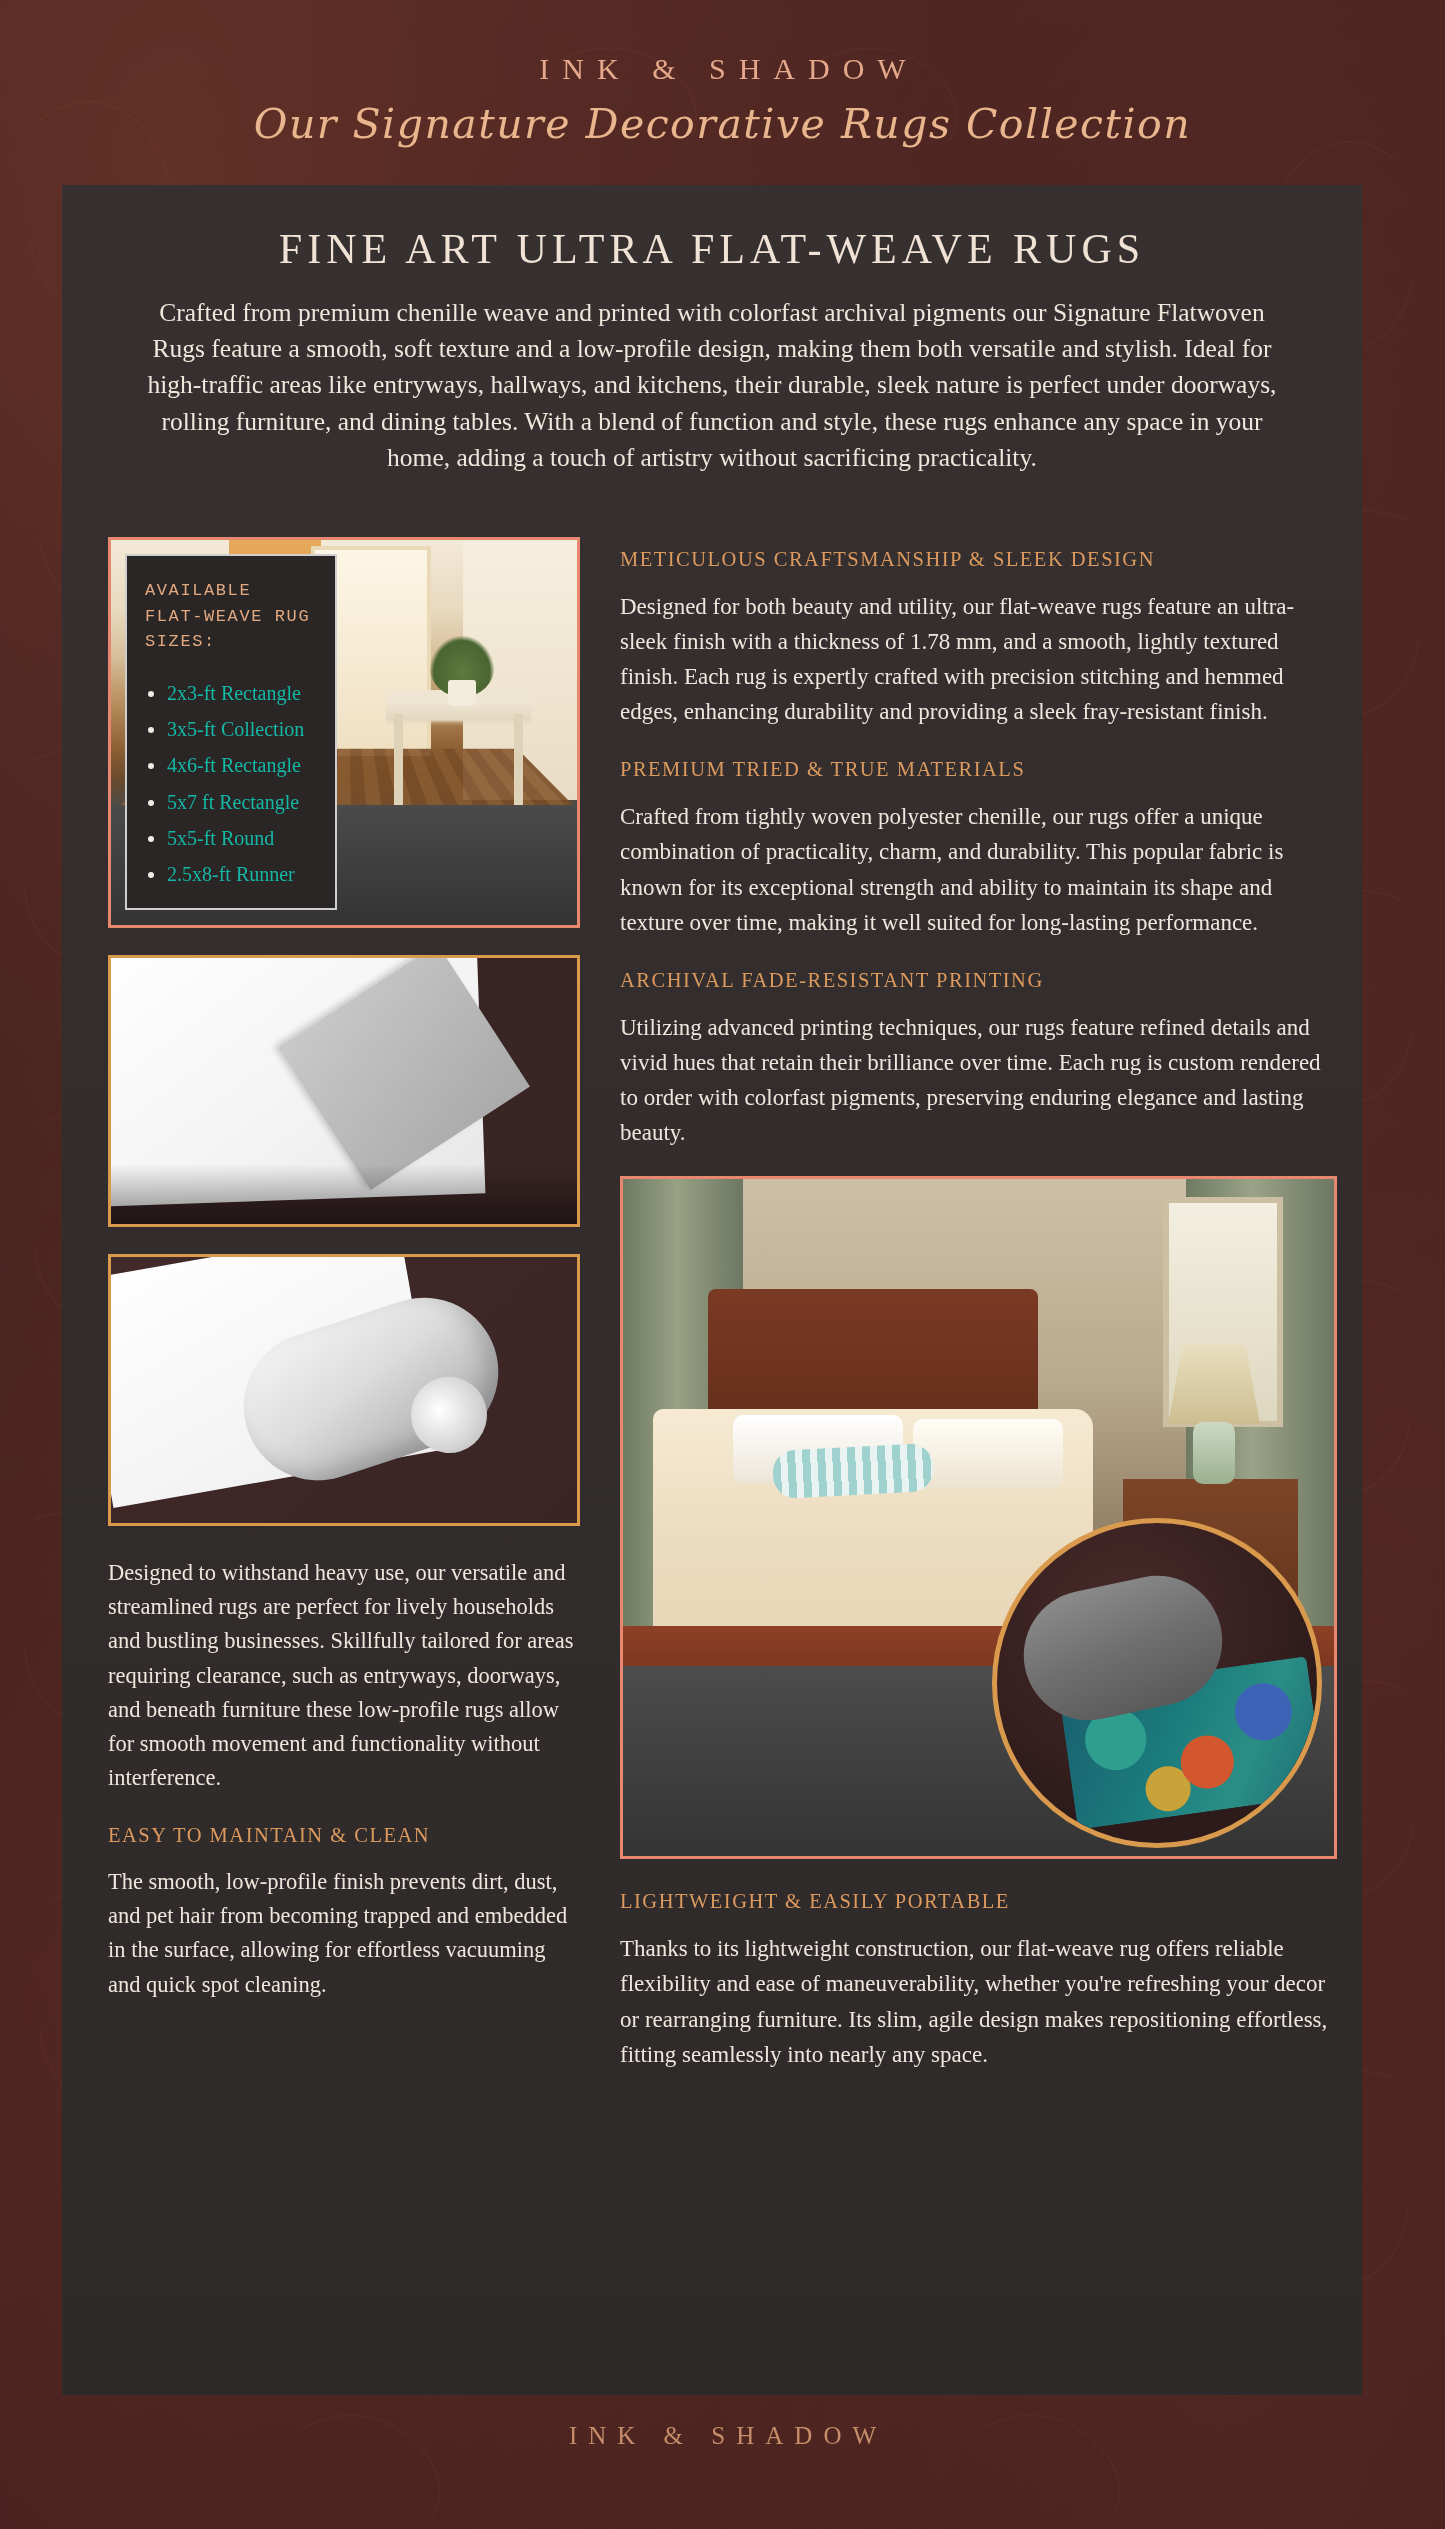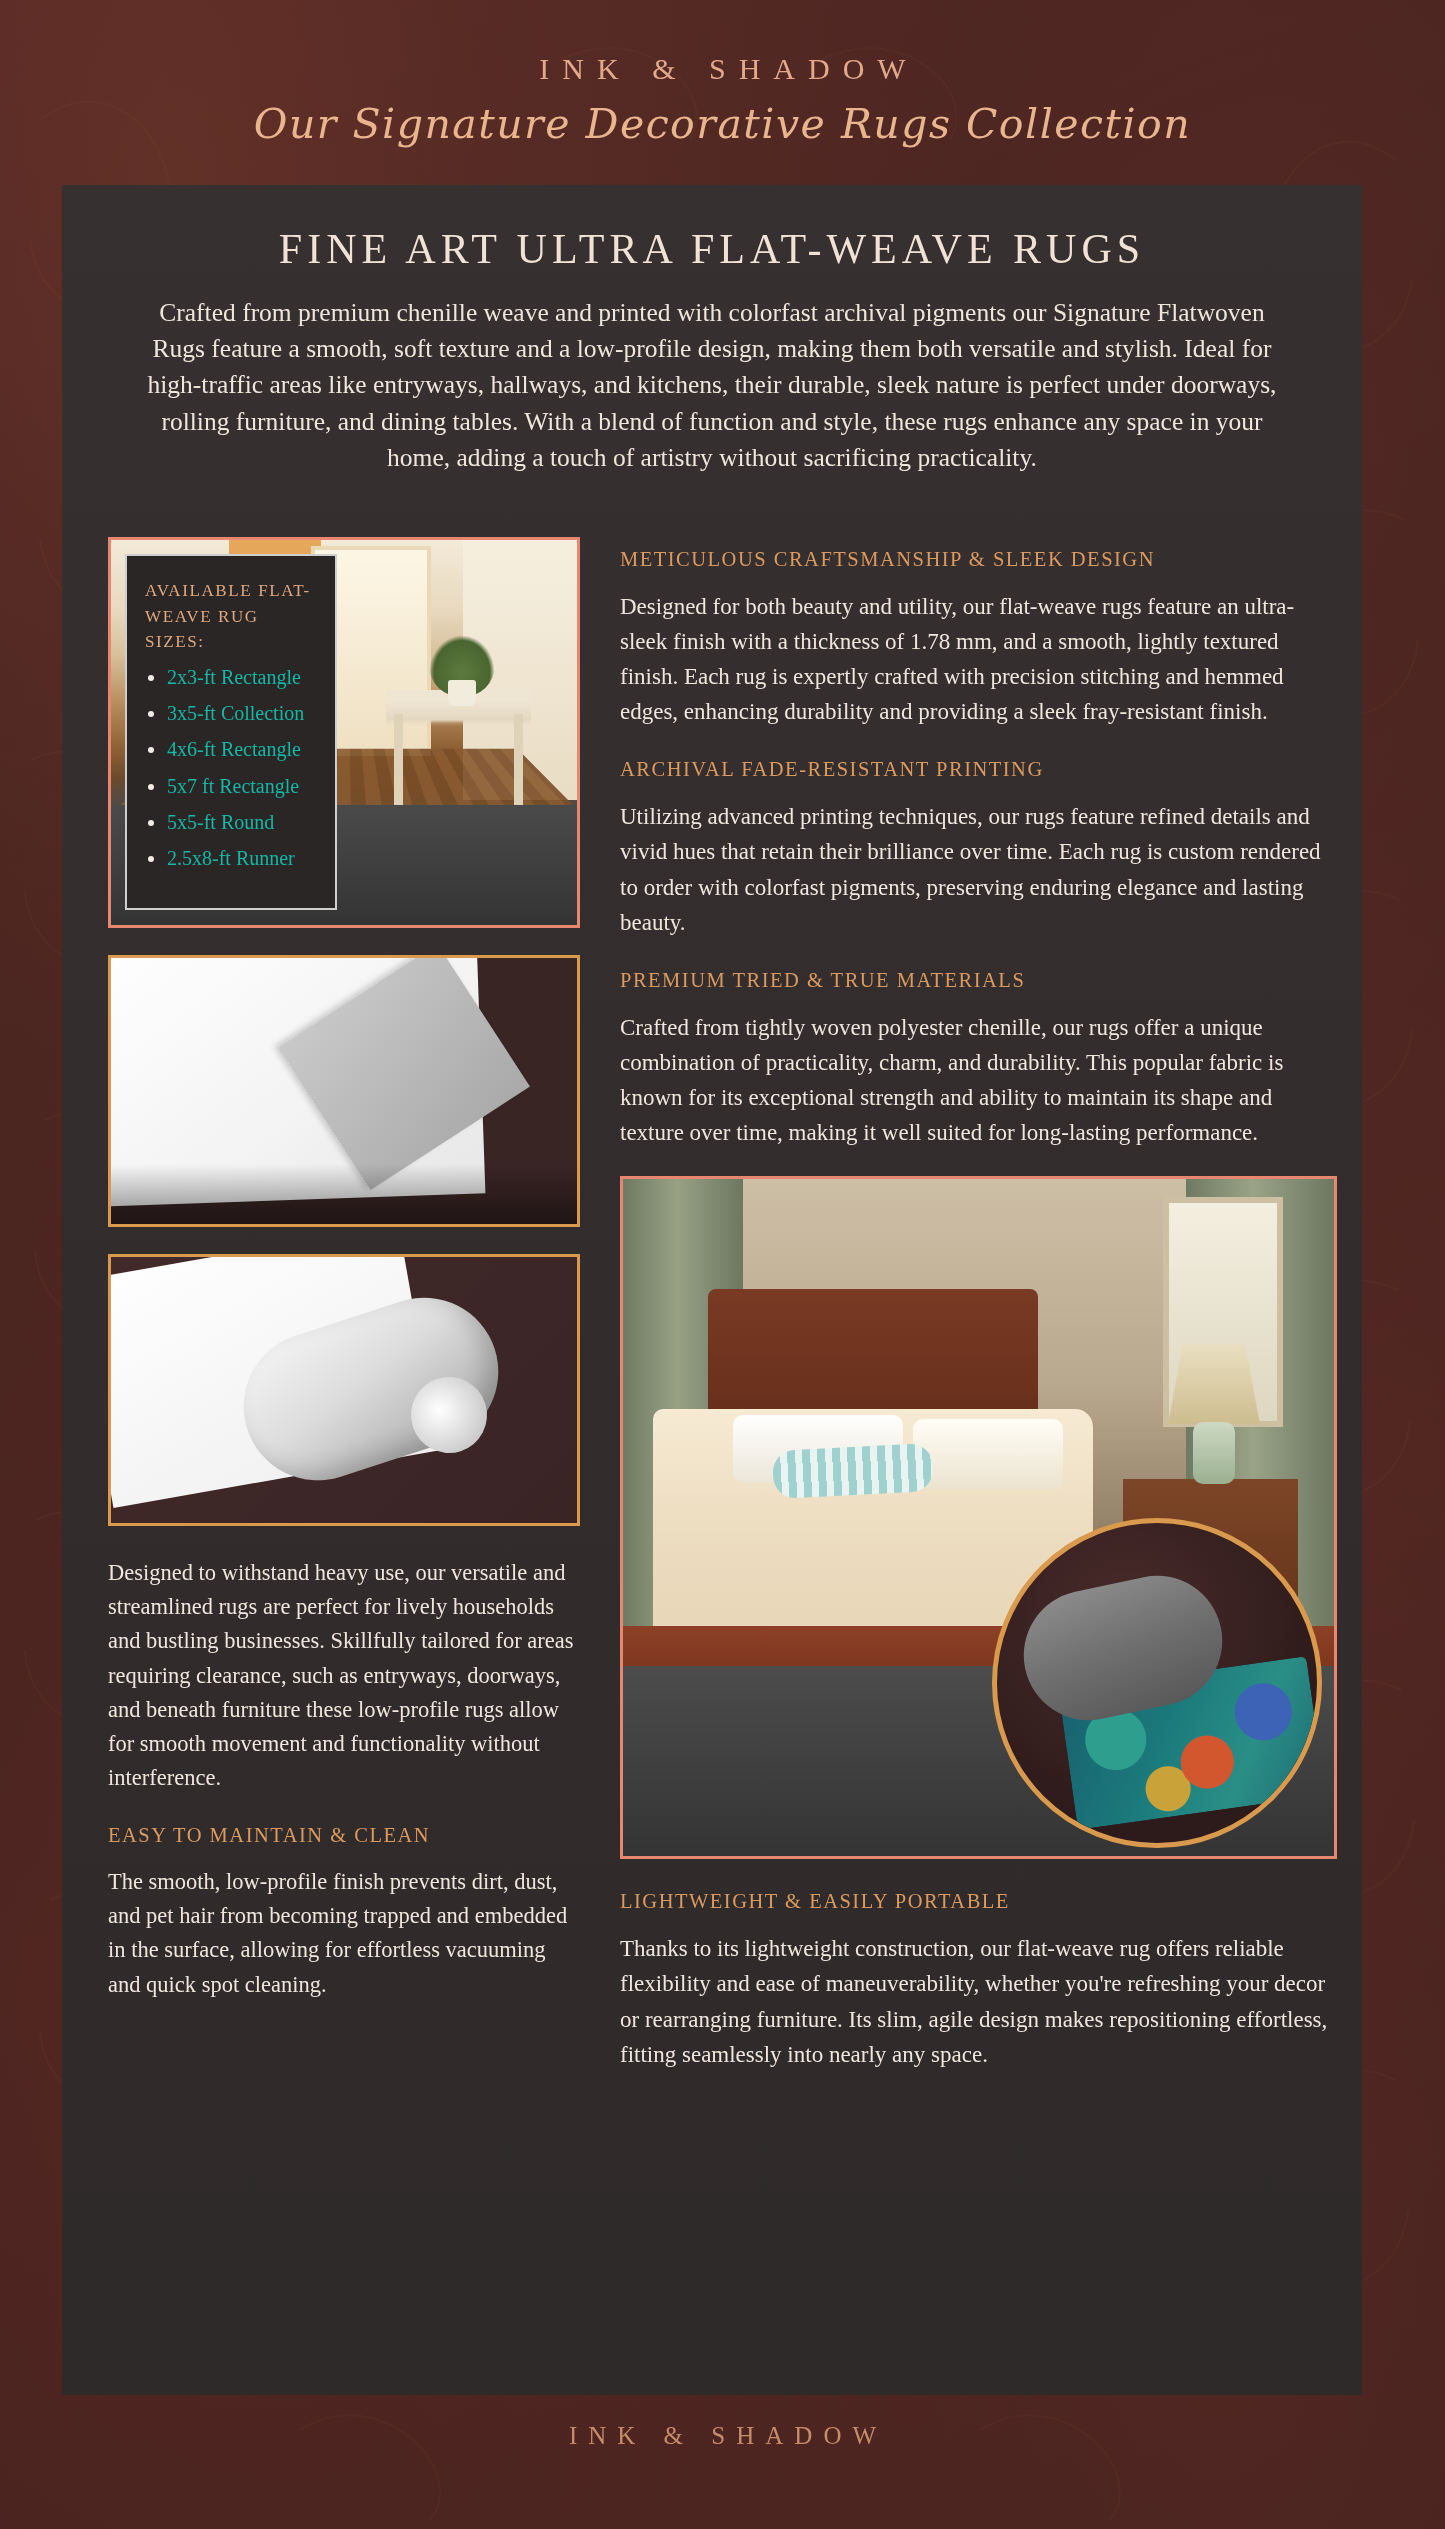--- a/index.html
+++ b/index.html
@@ -180,25 +180,25 @@
   .sizes-overlay {
     position: absolute;
     left: 14px; top: 14px;
     width: 212px; height: 356px;
     background: #2a2626;
     border: 2px solid #cfcfcf;
     padding: 22px 16px 0 18px;
   }
   .sizes-title {
     color: #e2a87f;
-    font-family: Liberation Serif, serif;
+    font-family: Liberation Mono, monospace;
     font-size: 17px;
     letter-spacing: 1.6px;
     line-height: 1.5;
-    margin-bottom: 4px;
+    margin-bottom: 20px;
   }
   .sizes-list {
     margin: 0; padding-left: 22px;
     color: #14b8a6;
     font-size: 20px;
     line-height: 1.82;
     font-family: "Liberation Serif", serif;
   }
   .sizes-list li::marker { color: #f2ece4; }
 
@@ -468,27 +468,27 @@
         </div>
 
         <div class="col-right">
 
           <div class="right-block">
             <h2 class="sub">METICULOUS CRAFTSMANSHIP &amp; SLEEK DESIGN</h2>
             <p class="para">Designed for both beauty and utility, our flat-weave rugs feature an ultra-sleek finish with a thickness of 1.78 mm, and a smooth, lightly textured finish. Each rug is expertly crafted with precision stitching and hemmed edges, enhancing durability and providing a sleek fray-resistant finish.</p>
           </div>
 
           <div class="right-block">
+            <h2 class="sub">PREMIUM TRIED &amp; TRUE MATERIALS</h2>
+            <p class="para">Crafted from tightly woven polyester chenille, our rugs offer a unique combination of practicality, charm, and durability. This popular fabric is known for its exceptional strength and ability to maintain its shape and texture over time, making it well suited for long-lasting performance.</p>
+          </div>
+
+          <div class="right-block">
             <h2 class="sub">ARCHIVAL FADE-RESISTANT PRINTING</h2>
             <p class="para">Utilizing advanced printing techniques, our rugs feature refined details and vivid hues that retain their brilliance over time. Each rug is custom rendered to order with colorfast pigments, preserving enduring elegance and lasting beauty.</p>
-          </div>
-
-          <div class="right-block">
-            <h2 class="sub">PREMIUM TRIED &amp; TRUE MATERIALS</h2>
-            <p class="para">Crafted from tightly woven polyester chenille, our rugs offer a unique combination of practicality, charm, and durability. This popular fabric is known for its exceptional strength and ability to maintain its shape and texture over time, making it well suited for long-lasting performance.</p>
           </div>
 
           <div class="frame photo-bedroom">
             <div class="pb-curtain-l"></div>
             <div class="pb-curtain-r"></div>
             <div class="pb-window"></div>
             <div class="pb-headboard"></div>
             <div class="pb-nightstand"></div>
             <div class="pb-lamp"></div>
             <div class="pb-lampbase"></div>

